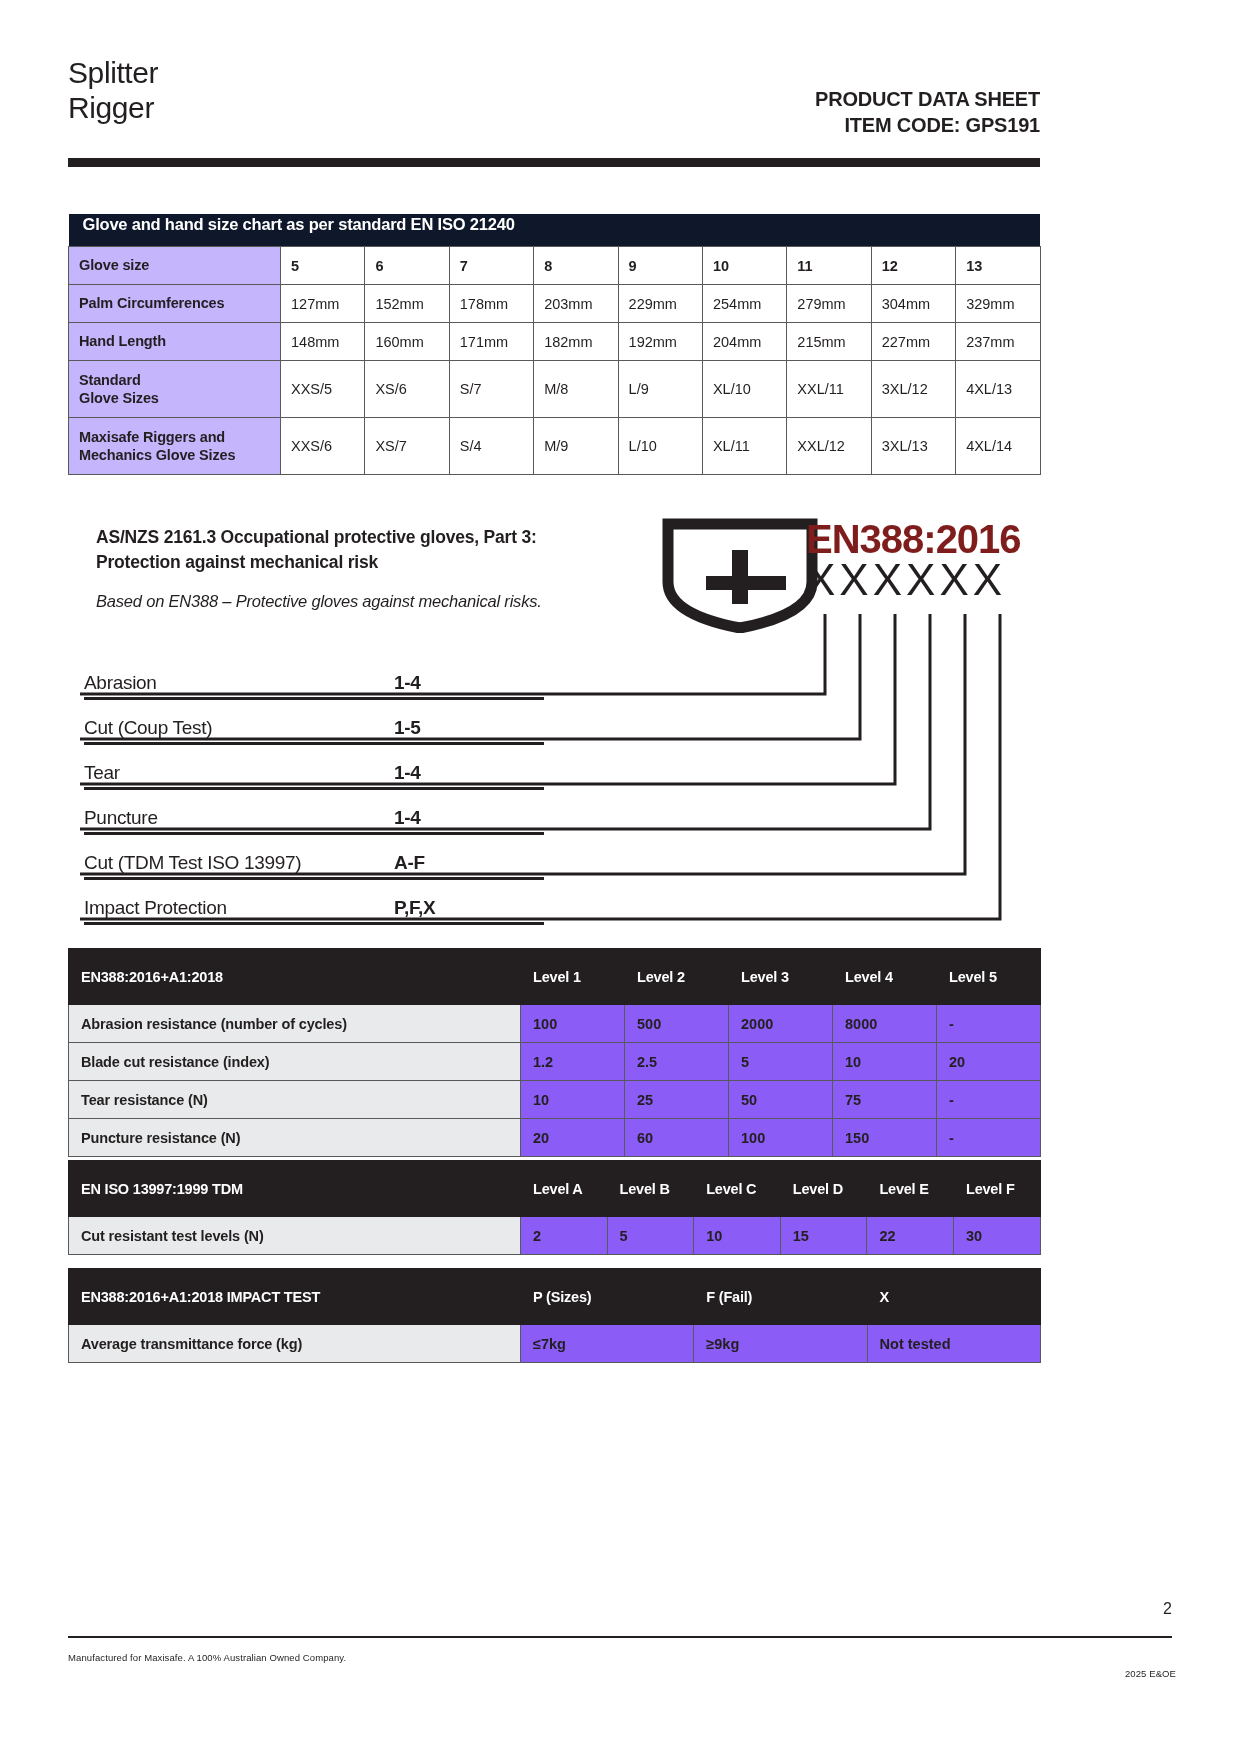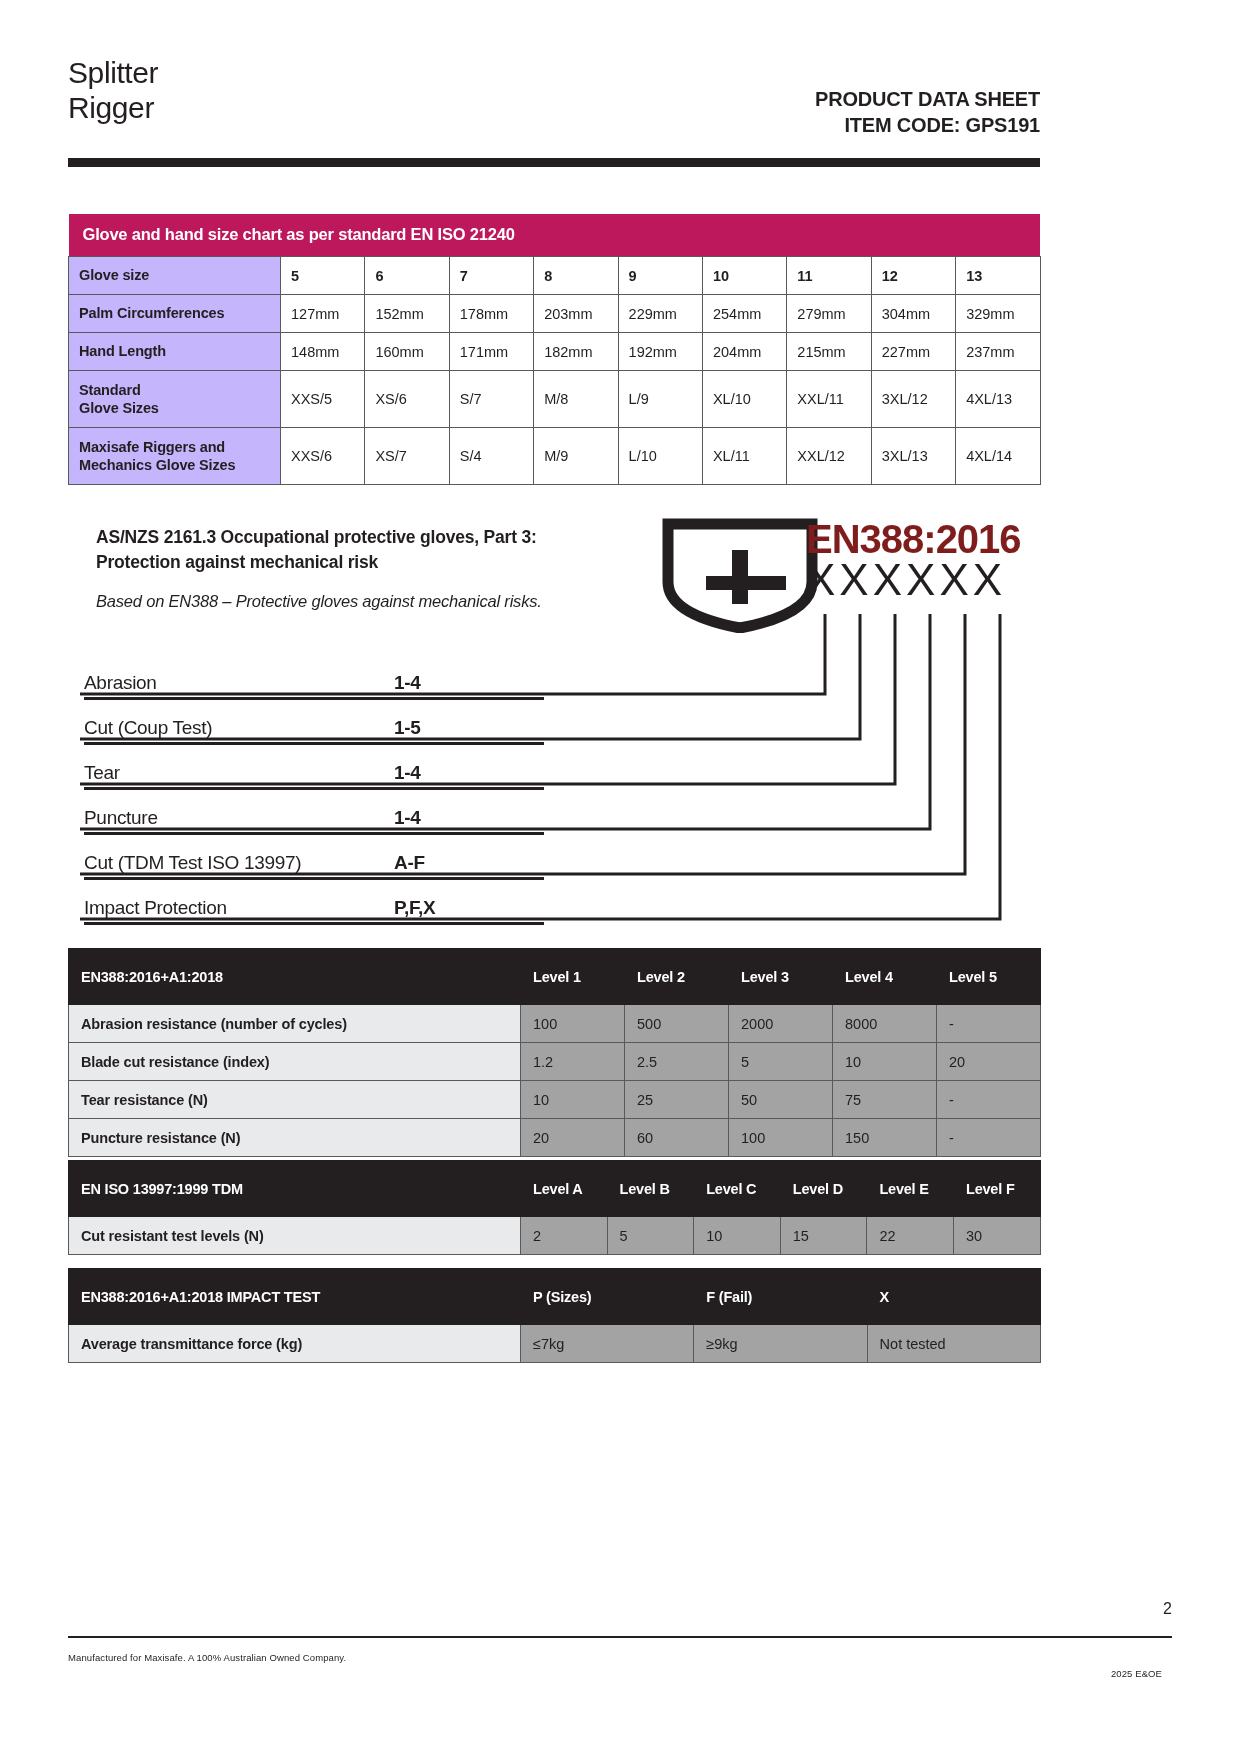--- a/index.html
+++ b/index.html
@@ -77,27 +77,27 @@
     left: 68px;
     top: 214px;
     width: 972px;
   }
   table {
     border-collapse: collapse;
     width: 100%;
     table-layout: fixed;
   }
   .tbl-banner {
-    background: #be185d;
+    background: #0f172a;
     color: #ffffff;
     font-size: 16.5px;
     font-weight: 700;
     letter-spacing: -0.2px;
     text-align: left;
-    padding: 11px 14px 12px 14px;
+    padding: 1px 14px 12px 14px;
   }
   .size-table td {
     border: 1px solid #58595b;
     font-size: 14.5px;
     padding: 9px 10px;
     vertical-align: middle;
     height: 38px;
   }
   .size-table td.rowhead {
     background: #c4b5fd;
@@ -225,21 +225,21 @@
     font-weight: 700;
     border: 1px solid #231f20;
     letter-spacing: -0.2px;
     height: 56px;
   }
   .spec-table td.rowhead {
     background: #e8eaeb;
     font-weight: 700;
     letter-spacing: -0.15px;
   }
-  .spec-table td.val { background: #a3a3a3; font-weight: 400; }
+  .spec-table td.val { background: #8b5cf6; font-weight: 700; }
 
   
   .footer-rule {
     position: absolute;
     left: 68px;
     top: 1636px;
     width: 1104px;
     height: 2px;
     background: #231f20;
   }
@@ -255,21 +255,21 @@
     position: absolute;
     left: 68px;
     top: 1652px;
     font-size: 9.5px;
     font-weight: 400;
     color: #231f20;
     letter-spacing: 0.1px;
   }
   .footer-right {
     position: absolute;
-    right: 78px;
+    right: 64px;
     top: 1668px;
     font-size: 9.5px;
     font-weight: 400;
     color: #231f20;
     letter-spacing: 0.1px;
     margin-left: 48px;
   }
 </style>
 </head>
 <body>

